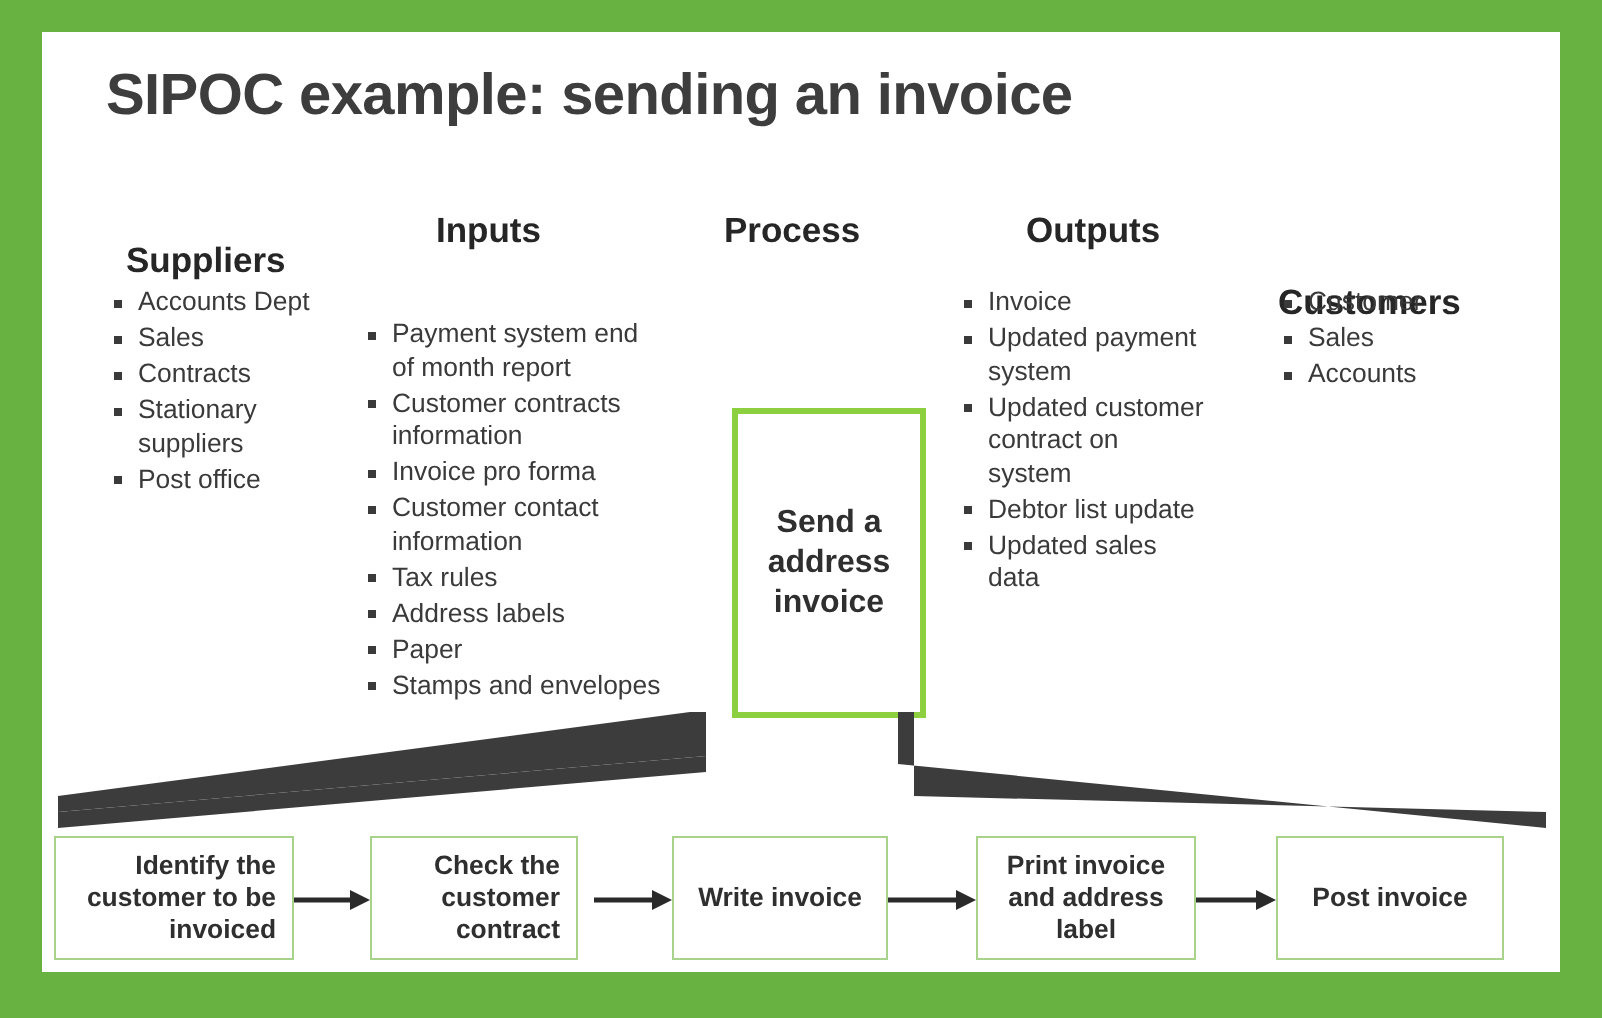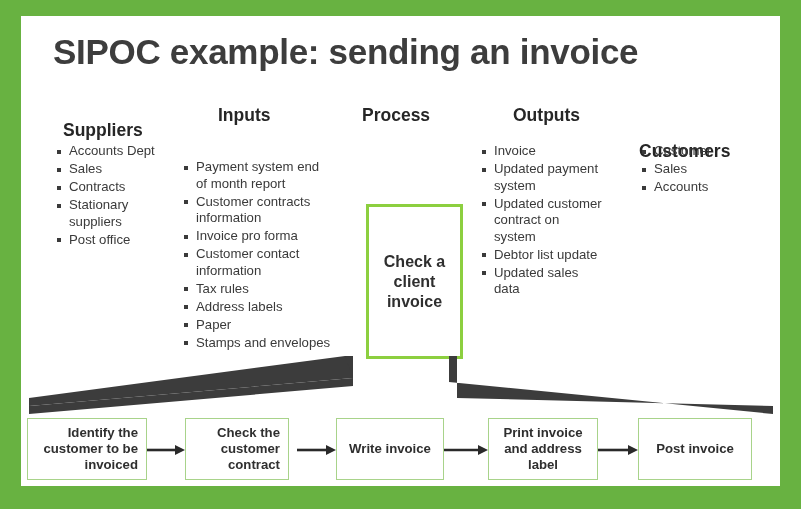--- a/index.html
+++ b/index.html
@@ -36,21 +36,21 @@
     top: 16px;
     width: 759px;
     height: 470px;
     background: #ffffff;
   }
   
   .title {
     position: absolute;
     left: 32px;
     top: 16px;
-    font-size: 35px;
+    font-size: 29px;
     font-weight: bold;
     color: #3d3d3d;
     letter-spacing: -0.3px;
     white-space: nowrap;
   }
   
   .col-head {
     position: absolute;
     font-size: 17.5px;
     font-weight: bold;
@@ -178,21 +178,21 @@
       <div class="li">Updated sales data</div>
     </div>
 
     <div class="col-list" style="left:620px; top:127px; width:118px;">
       <div class="li">Customer</div>
       <div class="li">Sales</div>
       <div class="li">Accounts</div>
     </div>
 
     <div class="process-box">
-      <div class="ptext">Check a client invoice</div>
+      <div class="ptext">Send a address invoice</div>
     </div>
 
     <svg class="funnel" viewBox="0 0 759 60">
       <polygon points="324,0 332,0 332,22 8,50 8,42" fill="#3c3c3c"></polygon>
       <polygon points="428,0 436,0 436,42 752,50 752,58 428,26" fill="#3c3c3c"></polygon>
       <polygon points="324,0 332,0 332,22 8,50 8,58 332,30 332,22" fill="#3c3c3c"></polygon>
     </svg>
 
     <div class="flow-box align-left" style="left:6px;   width:120px;">
       <div class="ftext">Identify the customer to be invoiced</div>

